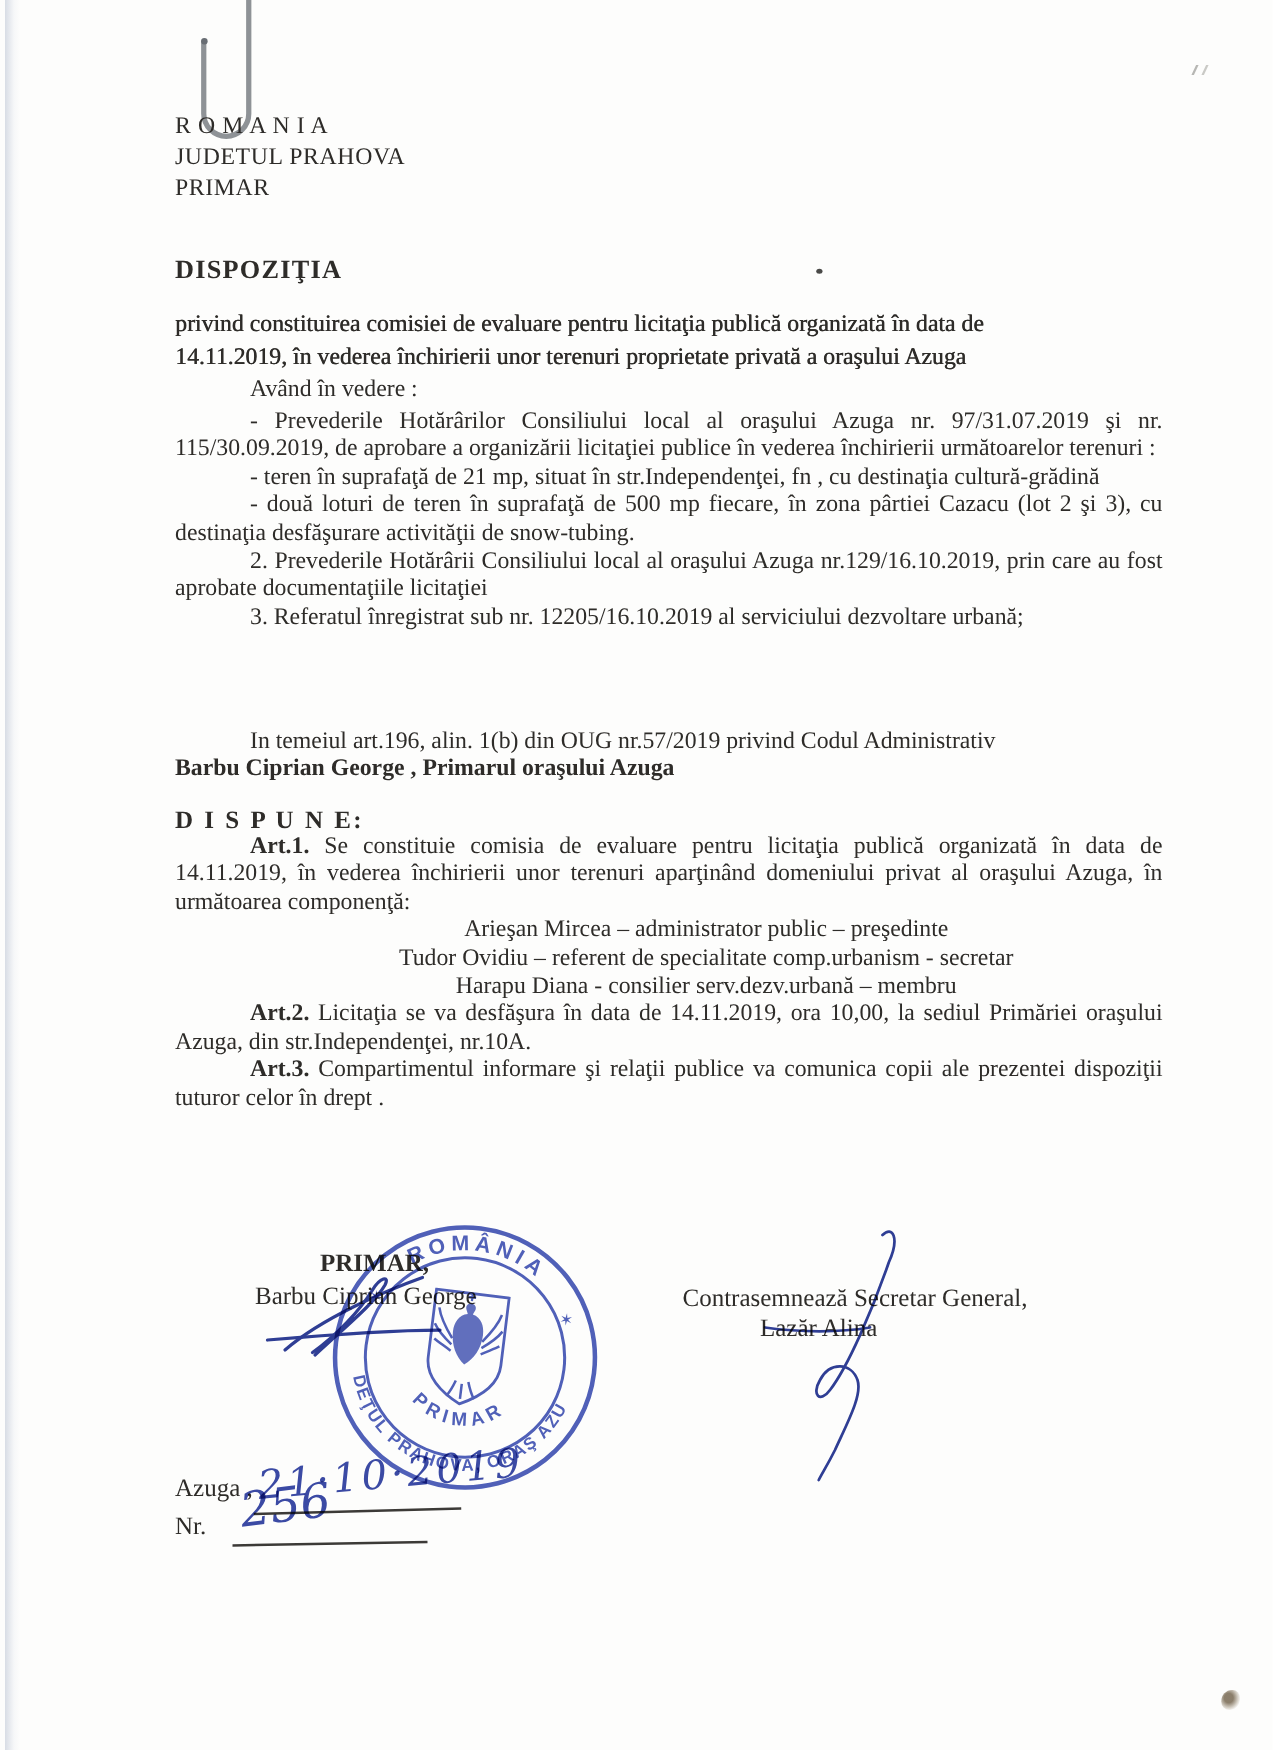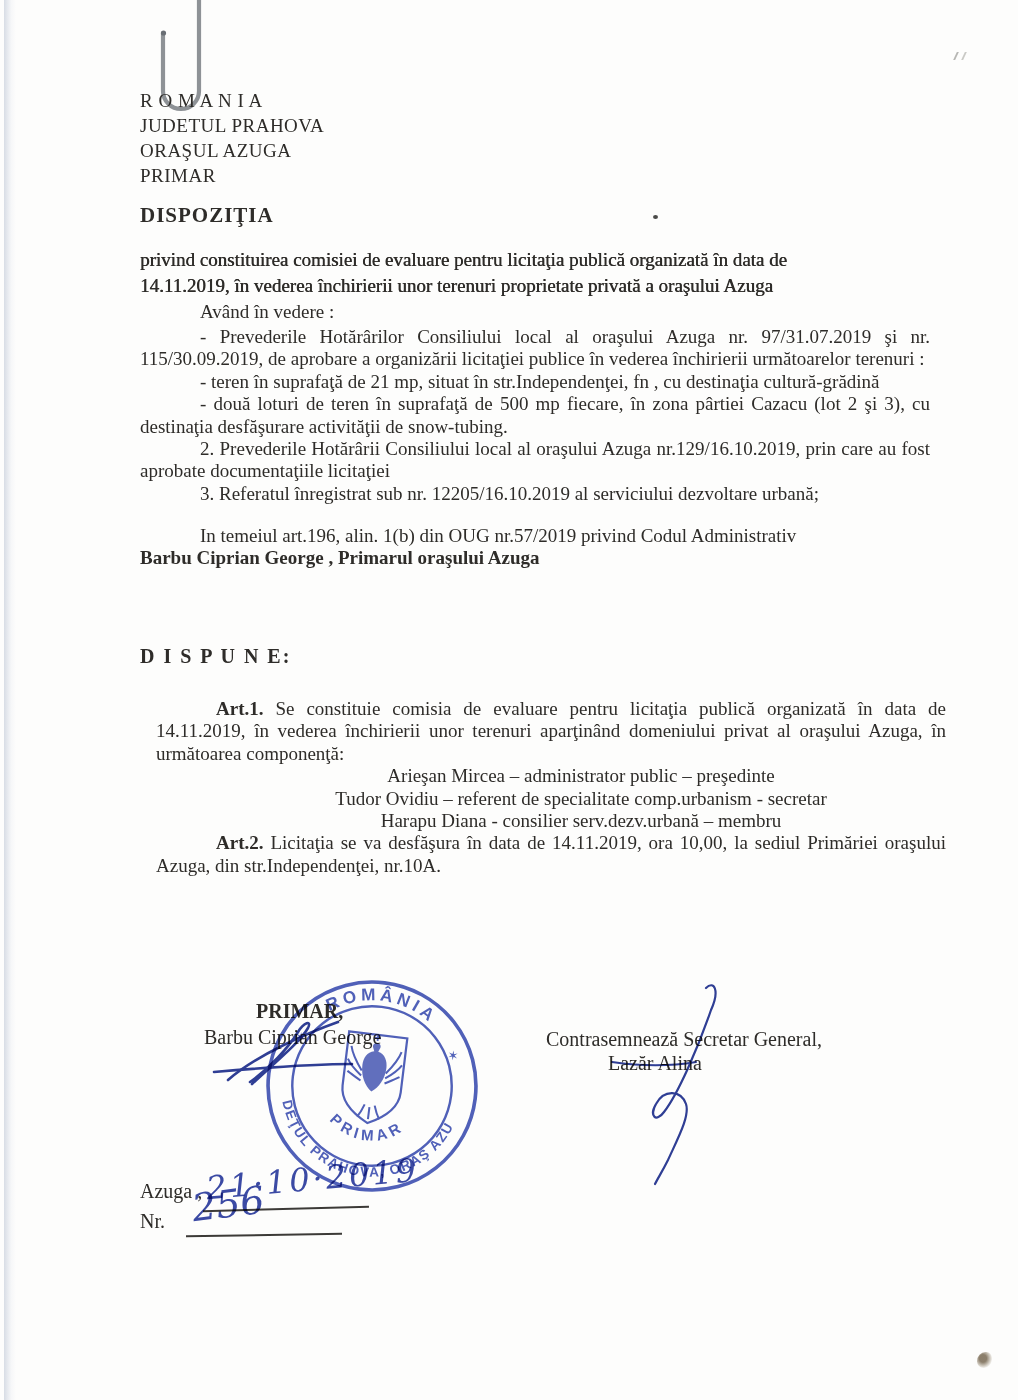--- a/index.html
+++ b/index.html
@@ -14,24 +14,24 @@
     background:linear-gradient(to right, rgba(185,194,210,.55), rgba(226,230,238,.25) 60%, rgba(255,255,255,0));
   }
   .content{position:absolute;left:140px;width:790px;font-size:19px;line-height:22.4px;}
   .centered{}
   .hdr{top:88px;line-height:25px;letter-spacing:.5px;}
   .title-block{top:204px;}
   .doc-title{font-weight:bold;font-size:21px;letter-spacing:1px;}
   .sub{top:247px;line-height:25.5px;text-shadow:.4px 0 0 currentColor;}
   .having{top:301px;padding-left:60px;box-sizing:border-box;}
   .block1{top:326px;}
-  .block2{top:698px;margin-left:16px;}
+  .block2{top:666px;}
   p.para{margin:0;text-align:justify;text-indent:60px;}
   .member{padding-left:60px;text-align:center;}
-  .legal{top:525px;}
+  .legal{top:582px;}
   .legal p{margin:0;text-indent:60px;}
   .issuer{font-weight:bold;}
   .dispune{top:616px;font-weight:bold;font-size:20px;letter-spacing:2px;margin-top:29px;}
   b.lead{font-weight:bold;}
 
   .sig-left-role{position:absolute;left:256px;top:1000px;font-weight:bold;font-size:20px;}
   .sig-left-name{position:absolute;left:204px;top:1026px;font-size:20px;}
   .sig-right-role{position:absolute;left:546px;top:1028px;font-size:20px;}
   .sig-right-name{position:absolute;left:608px;top:1052px;font-size:20px;}
 
@@ -70,21 +70,20 @@
 <div class="scan-edge"></div>
 
 <svg class="paper-clip" viewBox="0 0 80 140">
   <path d="M51,-6 L51,95 A18,18 0 0 1 15,95 L15,37" fill="none" stroke="#8e9296" stroke-width="4.2" stroke-linecap="round"></path>
   <circle cx="15.5" cy="37" r="2.6" fill="#696e74"></circle>
 </svg>
 
 <div class="content centered hdr">
   <div>R O M A N I A</div>
   <div>JUDETUL PRAHOVA</div>
-  <div>ORAŞUL AZUGA</div>
   <div>PRIMAR</div>
 </div>
 
 <div class="content centered title-block">
   <span class="doc-title">DISPOZIŢIA</span>
 </div>
 <div class="artifact-dot"></div>
 <div class="artifact-tick"></div>
 
 <div class="content centered sub">
@@ -108,20 +107,21 @@
 </div>
 
 <div class="content centered dispune">D I S P U N E:</div>
 
 <div class="content block2">
   <p class="para"><b class="lead">Art.1.</b><span> Se constituie comisia de evaluare pentru licitaţia publică organizată în data de 14.11.2019,  în vederea închirierii   unor terenuri aparţinând domeniului privat al oraşului Azuga, în următoarea componenţă:</span></p>
   <div class="member">Arieşan Mircea – administrator public  – preşedinte</div>
   <div class="member">Tudor Ovidiu – referent de specialitate comp.urbanism - secretar</div>
   <div class="member">Harapu Diana - consilier serv.dezv.urbană – membru</div>
   <p class="para"><b class="lead">Art.2.</b><span> Licitaţia se va desfăşura în data de 14.11.2019, ora 10,00, la sediul Primăriei oraşului Azuga, din str.Independenţei, nr.10A.</span></p>
+  <p class="para"><b class="lead">Art.3.</b><span> Compartimentul informare şi relaţii publice va comunica copii ale prezentei dispoziţii tuturor celor în drept .</span></p>
 </div>
 
 <div class="sig-left-role">PRIMAR,</div>
 <div class="sig-left-name">Barbu Ciprian George</div>
 <div class="sig-right-role">Contrasemnează Secretar General,</div>
 <div class="sig-right-name">Lazăr Alina</div>
 
 <svg class="stamp" viewBox="0 0 218 218">
   <g transform="rotate(7 109 109)" fill="none" stroke="#4153b4">
     <circle cx="109" cy="109" r="103" stroke-width="3.6"></circle>

